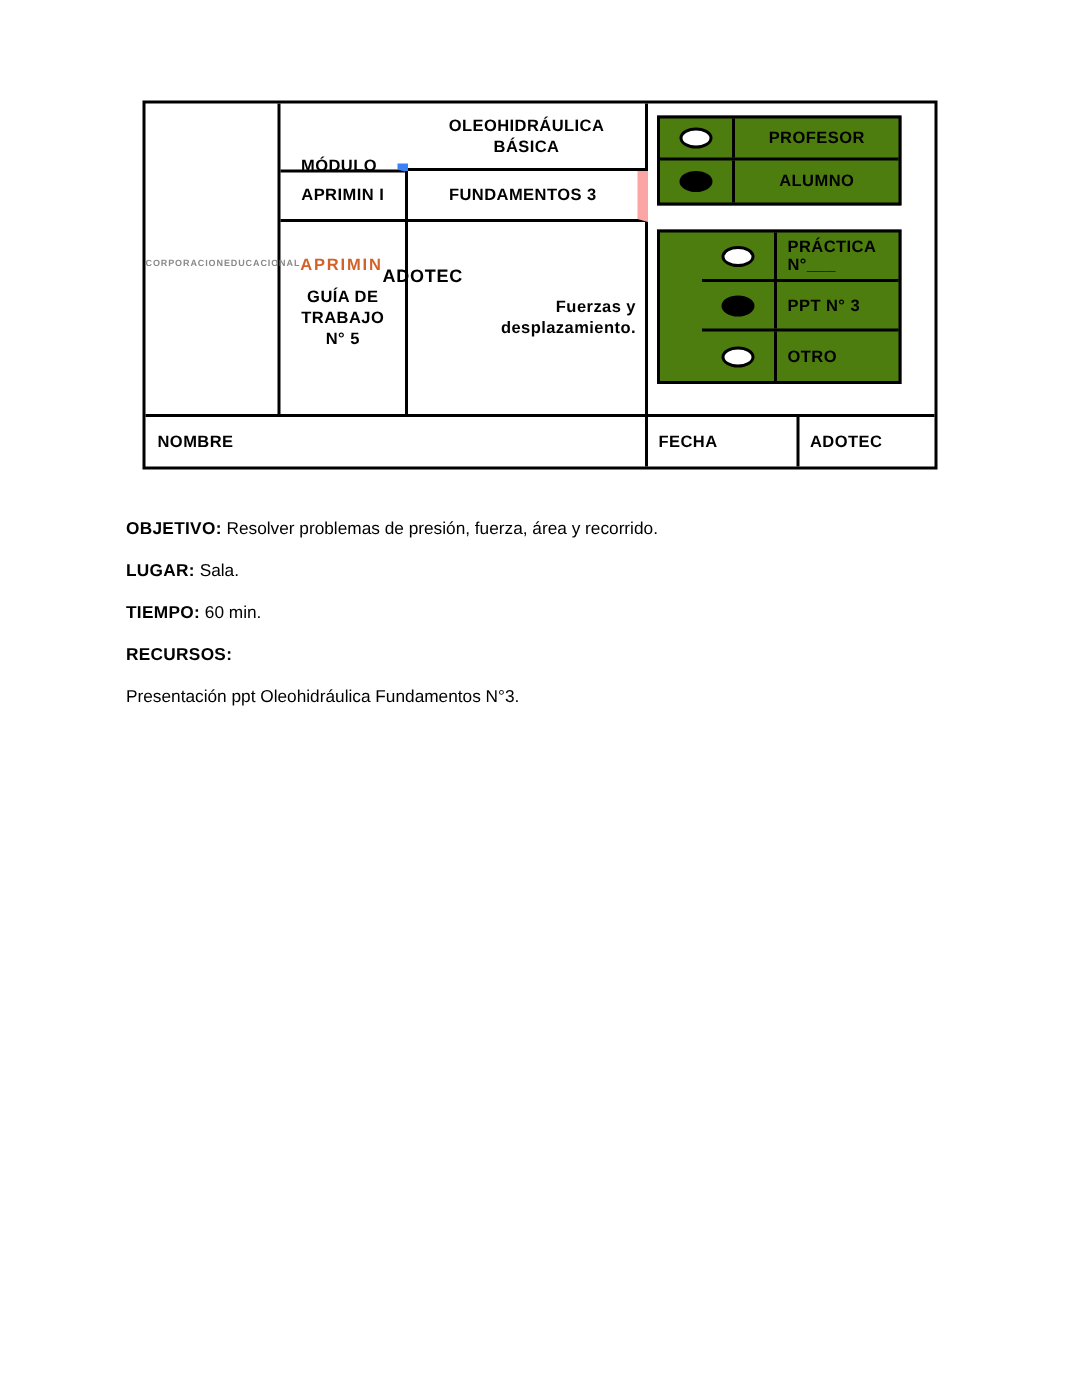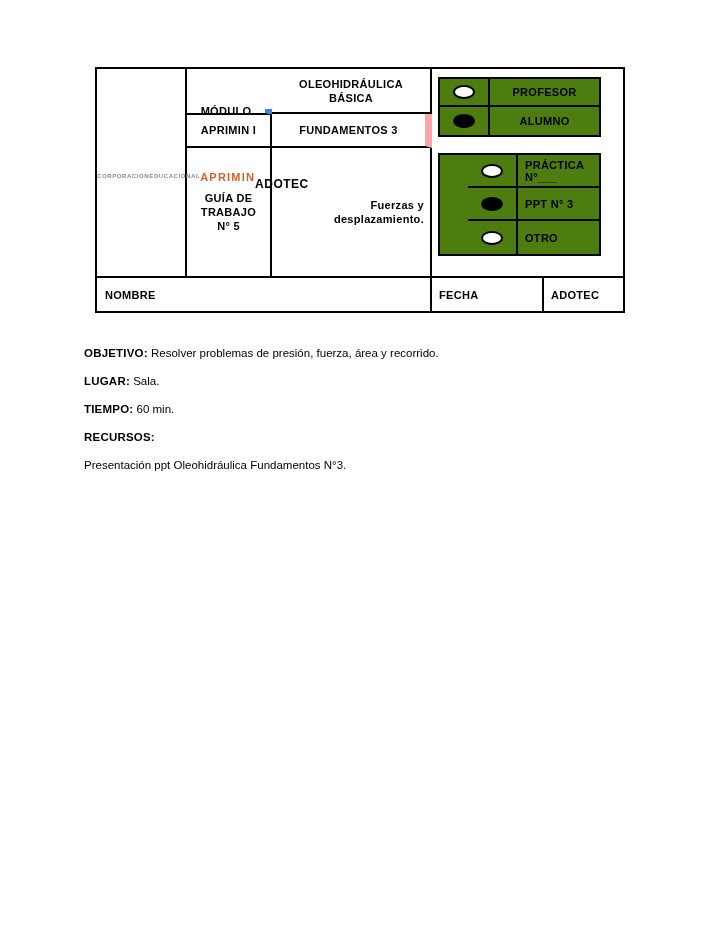--- a/index.html
+++ b/index.html
@@ -35,21 +35,21 @@
   .r3c3 { grid-column:3; grid-row:3; border-right:2px solid #000;text-align:right; }
   .right-panel { grid-column:4; grid-row:1/4; position:relative; }
 
   .nombre-cell {
     grid-column:1/4; grid-row:4; border-top:2px solid #000; border-right:2px solid #000;
     display:flex; align-items:center; padding-left:8px;
     font-weight:bold; font-size:11px; letter-spacing:0.3px;
   }
   .bottom-right { grid-column:4; grid-row:4; border-top:2px solid #000; display:flex; }
   .fecha-cell {
-    width:112px; border-right:2px solid #000; display:flex; align-items:center;
+    width:101px; border-right:2px solid #000; display:flex; align-items:center;
     padding-left:7px; font-weight:bold; font-size:11px; letter-spacing:0.3px;
   }
   .curso-cell {
     flex:1; display:flex; align-items:center; padding-left:7px;
     font-weight:bold; font-size:11px; letter-spacing:0.3px;
   }
 
   
   .org-line { font-size:6px; line-height:7px; color:#8a8a8a; letter-spacing:0.6px; font-weight:bold; }
   .brand { font-size:11px; line-height:12px; color:#d2622a; font-weight:bold; letter-spacing:1.2px; margin-top:1px; }

